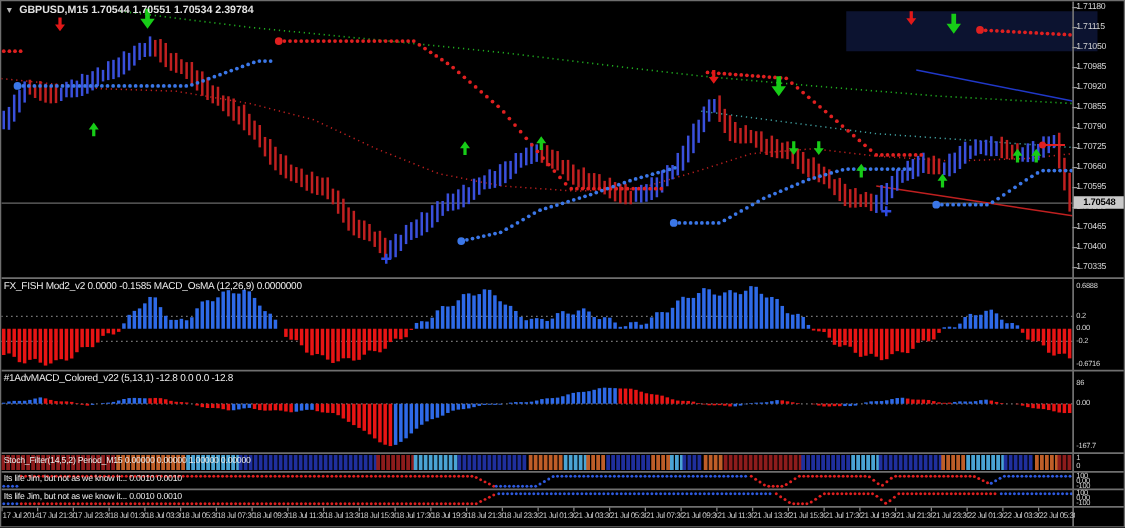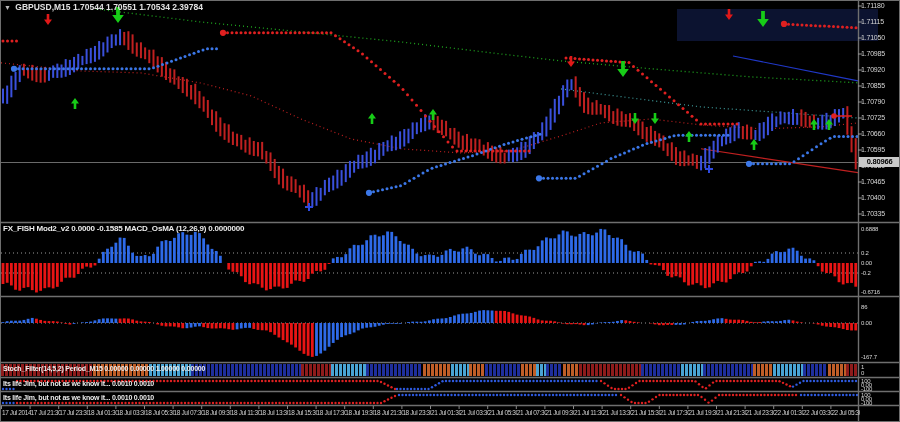--- a/index.html
+++ b/index.html
@@ -3,21 +3,21 @@
 <meta charset="utf-8">
 <style>
   html,body{margin:0;padding:0;background:#222;}
   .wrap{position:relative;width:900px;height:422px;background:#000;overflow:hidden;
         font-family:"Liberation Sans",sans-serif;border:1px solid #6e6e6e;box-sizing:border-box;}
   svg.canvas{position:absolute;left:0;top:0;}
   .overlay{position:absolute;left:0;top:0;width:900px;height:422px;pointer-events:none;}
   .titlebar{position:absolute;left:3px;top:1px;font-size:8.5px;font-weight:bold;color:#e2e2e2;
             letter-spacing:0;white-space:nowrap;}
   .titlebar .tri{color:#b8b8b8;font-size:7px;margin-right:2px;}
-  .plabel{position:absolute;left:2px;font-size:8px;color:#ececec;white-space:nowrap;letter-spacing:-0.2px;font-weight:bold;}
+  .plabel{position:absolute;left:2px;font-size:8px;color:#ececec;white-space:nowrap;letter-spacing:-0.2px;}
   .plabel.small{font-size:7px;}
   .tick{position:absolute;left:860px;width:39px;font-size:7px;color:#d6d6d6;white-space:nowrap;letter-spacing:-0.2px;}
   .tick.tiny{font-size:6px;}
   .timetick{position:absolute;top:408px;font-size:6.5px;color:#cfcfcf;white-space:nowrap;
             letter-spacing:-0.4px;width:29px;overflow:hidden;}
   .bidtag{position:absolute;left:858px;top:156px;width:41px;height:10px;background:#c9c9c9;color:#000;
           font-size:7.5px;font-weight:bold;text-align:center;line-height:10px;letter-spacing:-0.2px;}
 </style>
 </head>
 <body>
@@ -1710,20 +1710,21 @@
 
   <div class="overlay">
     <div class="titlebar">
       <span class="tri">▼</span>
       <span>GBPUSD,M15</span>
       <span> </span>
       <span>1.70544 1.70551 1.70534 2.39784</span>
     </div>
 
     <div class="plabel" style="top:223px">FX_FISH Mod2_v2 0.0000 -0.1585   MACD_OsMA (12,26,9) 0.0000000</div>
+    <div class="plabel" style="top:297px">#1AdvMACD_Colored_v22 (5,13,1) -12.8 0.0 0.0 -12.8</div>
     <div class="plabel small" style="top:364px">
       <span>Stoch_Filter(14,5,2)</span><span> Period_M15 0.00000 0.00000 1.00000 0.00000</span>
     </div>
     <div class="plabel small" style="top:378.5px">Its life Jim, but not as we know it...   0.0010 0.0010</div>
     <div class="plabel small" style="top:392.5px">Its life Jim, but not as we know it...   0.0010 0.0010</div>
 
     <div id="priceAxis">
         <div class="tick" style="top:1.0px">1.71180</div>
         <div class="tick" style="top:17.0px">1.71115</div>
         <div class="tick" style="top:33.0px">1.71050</div>
@@ -1783,15 +1784,15 @@
         <div class="timetick" style="left:630.2px">21 Jul 15:30</div>
         <div class="timetick" style="left:658.8px">21 Jul 17:30</div>
         <div class="timetick" style="left:687.4px">21 Jul 19:30</div>
         <div class="timetick" style="left:716.0px">21 Jul 21:30</div>
         <div class="timetick" style="left:744.6px">21 Jul 23:30</div>
         <div class="timetick" style="left:773.2px">22 Jul 01:30</div>
         <div class="timetick" style="left:801.8px">22 Jul 03:30</div>
         <div class="timetick" style="left:830.4px">22 Jul 05:30</div>
       </div>
 
-    <div class="bidtag">0.80966</div>
+    <div class="bidtag">1.70548</div>
   </div>
 </div>
 
 </body></html>

